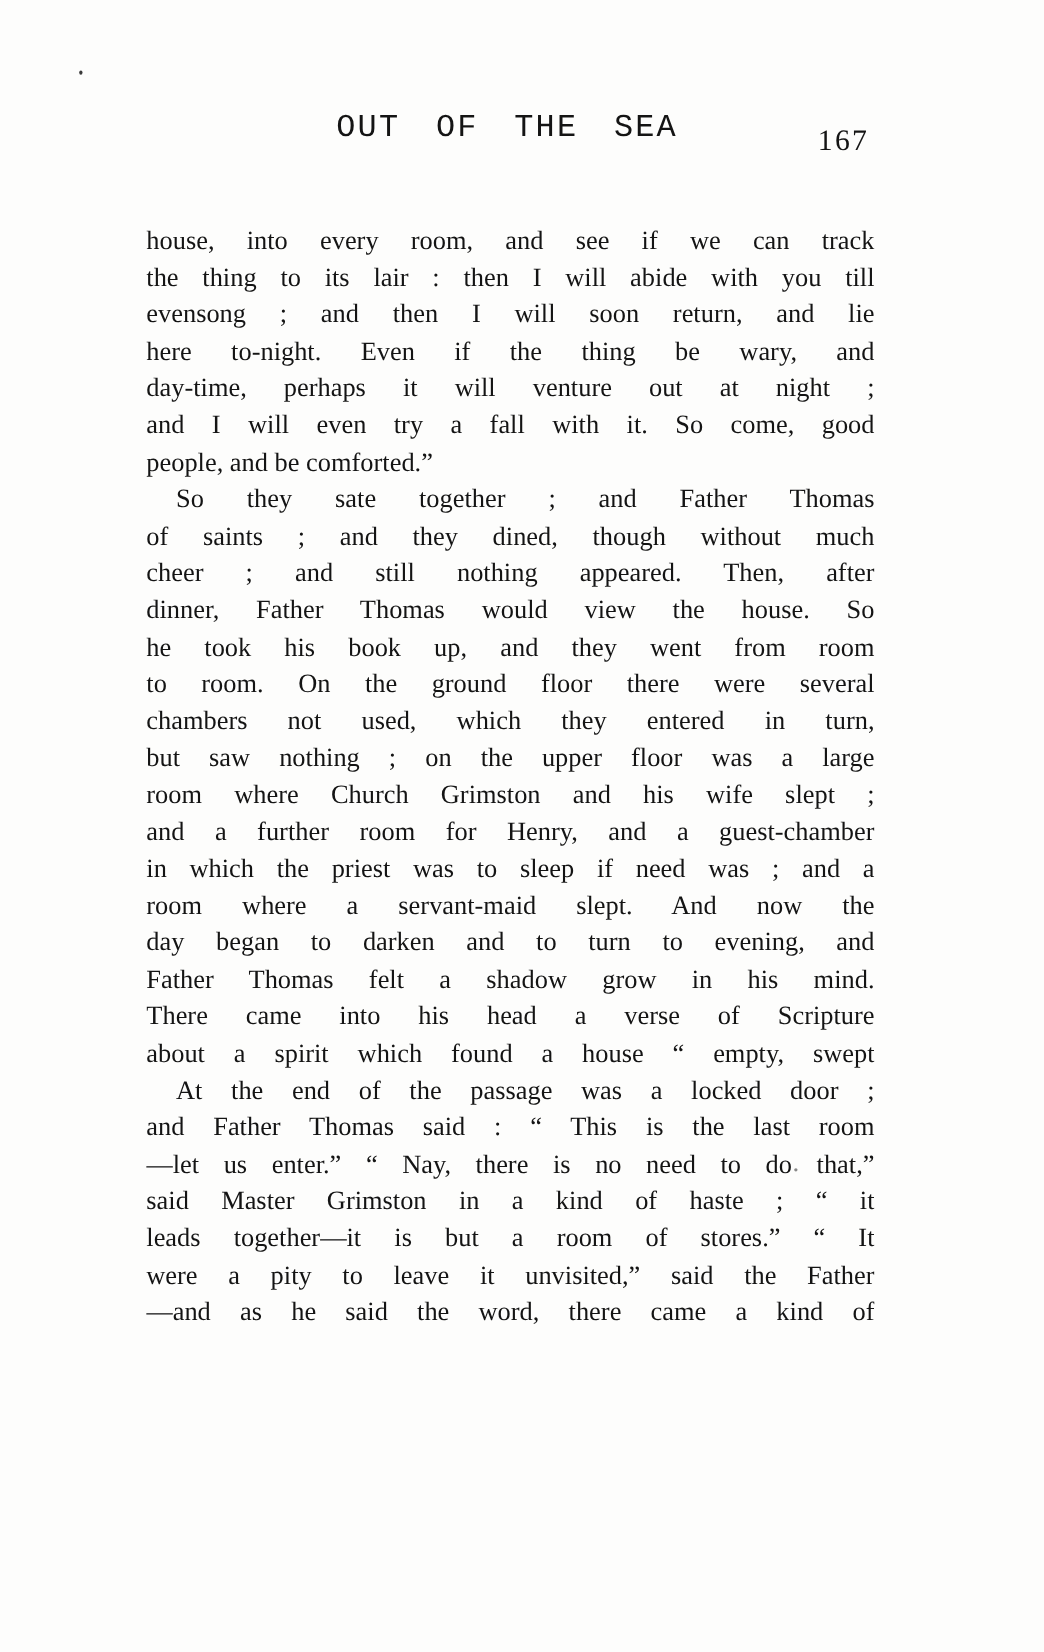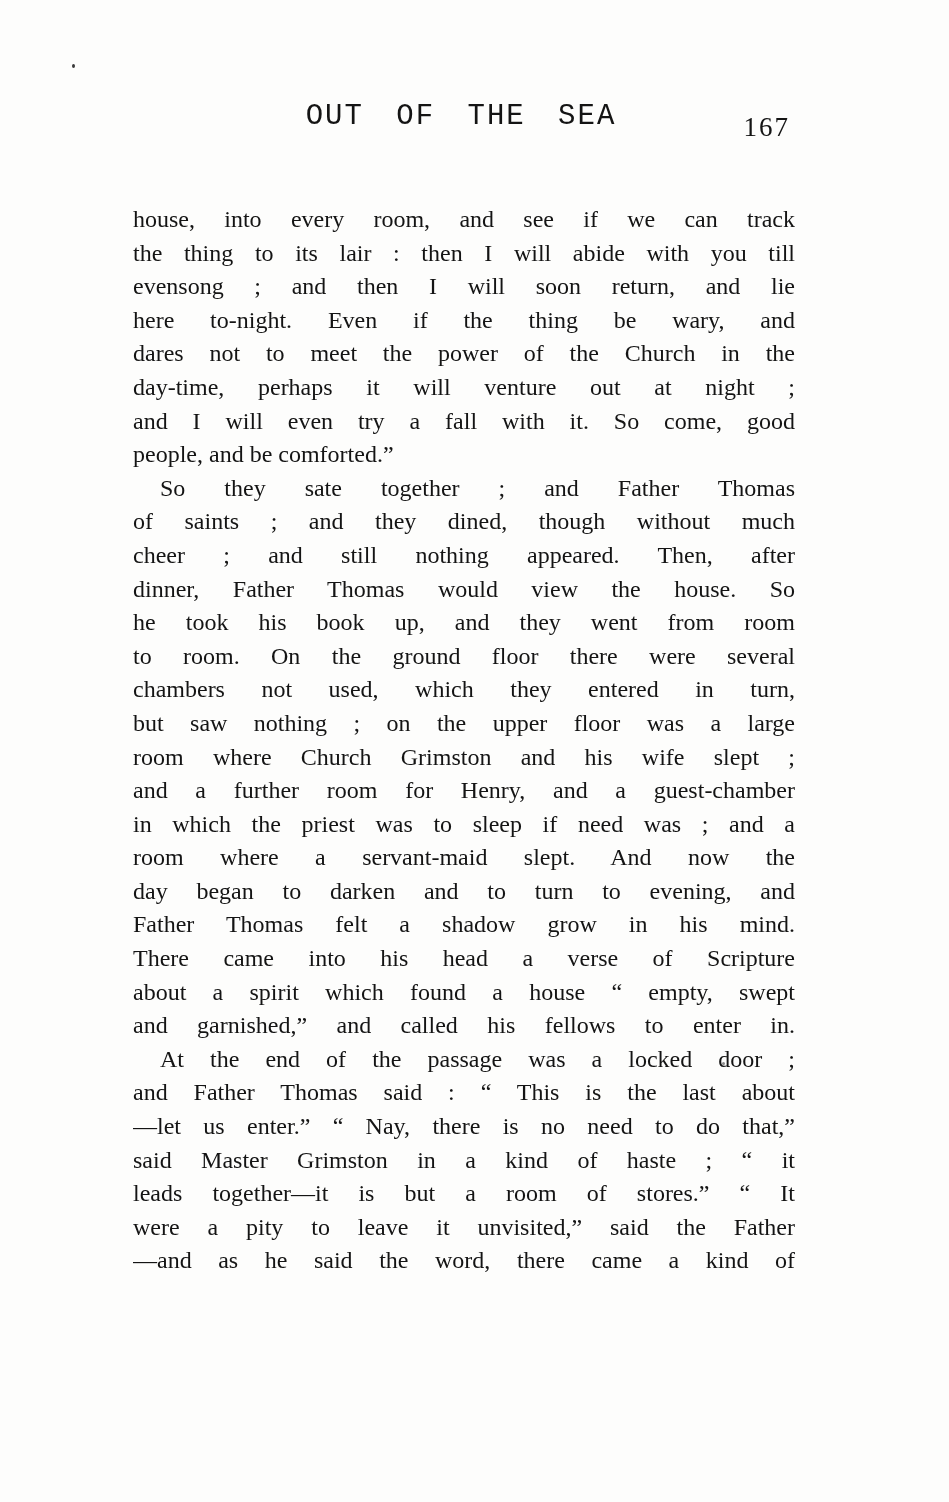--- a/index.html
+++ b/index.html
@@ -85,43 +85,41 @@
   <div class="running-header">
     <div class="header-title">OUT OF THE SEA</div>
     <div class="page-number">167</div>
   </div>
 
   <div class="text-block">
       <div class="line">house, into every room, and see if we can track</div>
       <div class="line">the thing to its lair : then I will abide with you till</div>
       <div class="line">evensong ; and then I will soon return, and lie</div>
       <div class="line">here to-night. Even if the thing be wary, and</div>
-      <div class="line">dares not to meet the power of the Church in the</div>
       <div class="line">day-time, perhaps it will venture out at night ;</div>
       <div class="line">and I will even try a fall with it. So come, good</div>
       <div class="line no-justify">people, and be comforted.”</div>
       <div class="line indent">So they sate together ; and Father Thomas</div>
       <div class="line">of saints ; and they dined, though without much</div>
       <div class="line">cheer ; and still nothing appeared. Then, after</div>
       <div class="line">dinner, Father Thomas would view the house. So</div>
       <div class="line">he took his book up, and they went from room</div>
       <div class="line">to room. On the ground floor there were several</div>
       <div class="line">chambers not used, which they entered in turn,</div>
       <div class="line">but saw nothing ; on the upper floor was a large</div>
       <div class="line">room where Church Grimston and his wife slept ;</div>
       <div class="line">and a further room for Henry, and a guest-chamber</div>
       <div class="line">in which the priest was to sleep if need was ; and a</div>
       <div class="line">room where a servant-maid slept. And now the</div>
       <div class="line">day began to darken and to turn to evening, and</div>
       <div class="line">Father Thomas felt a shadow grow in his mind.</div>
       <div class="line">There came into his head a verse of Scripture</div>
       <div class="line">about a spirit which found a house “ empty, swept</div>
-      <div class="line">and garnished,” and called his fellows to enter in.</div>
       <div class="line indent">At the end of the passage was a locked door ;</div>
-      <div class="line">and Father Thomas said : “ This is the last about</div>
+      <div class="line">and Father Thomas said : “ This is the last room</div>
       <div class="line">—let us enter.” “ Nay, there is no need to do that,”</div>
       <div class="line">said Master Grimston in a kind of haste ; “ it</div>
       <div class="line">leads together—it is but a room of stores.” “ It</div>
       <div class="line">were a pity to leave it unvisited,” said the Father</div>
       <div class="line">—and as he said the word, there came a kind of</div>
     </div>
 
 </div>
 
 </body></html>

